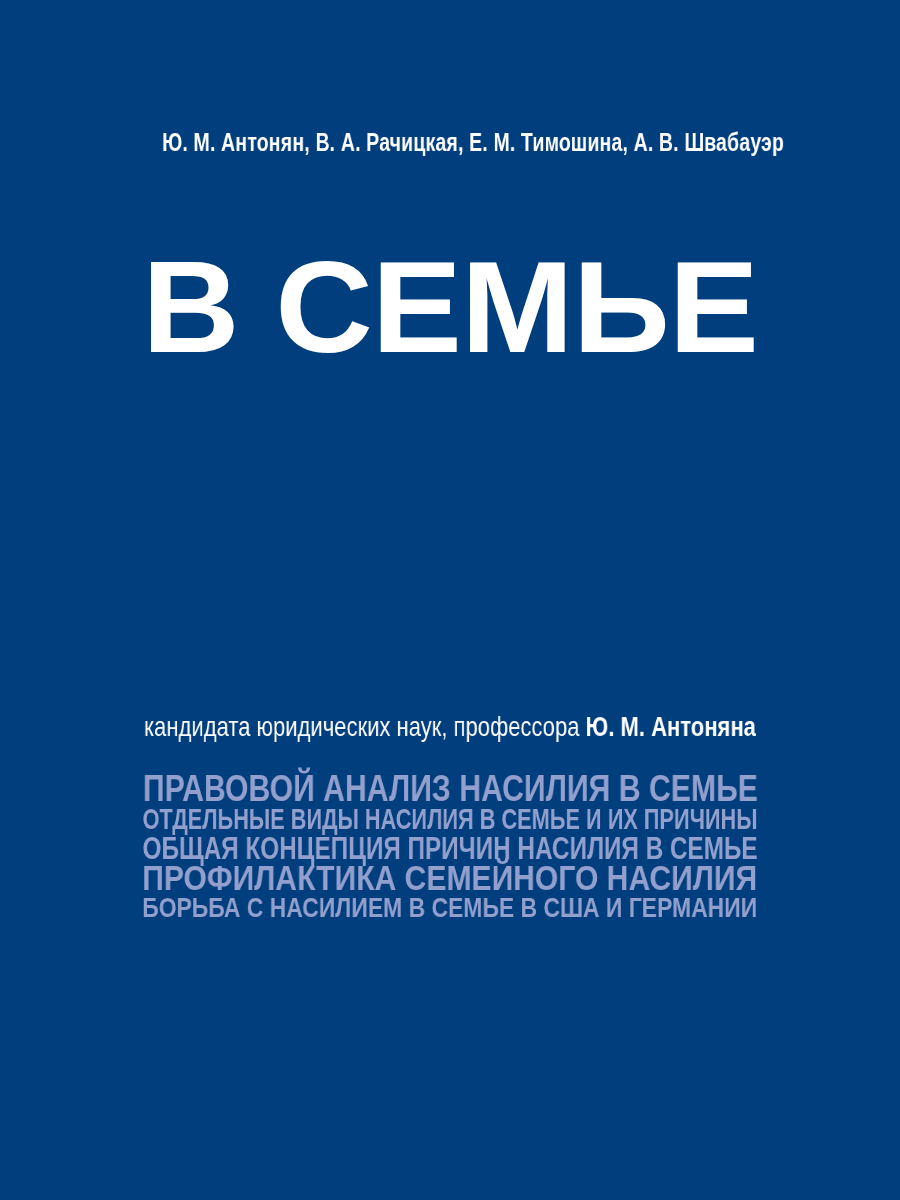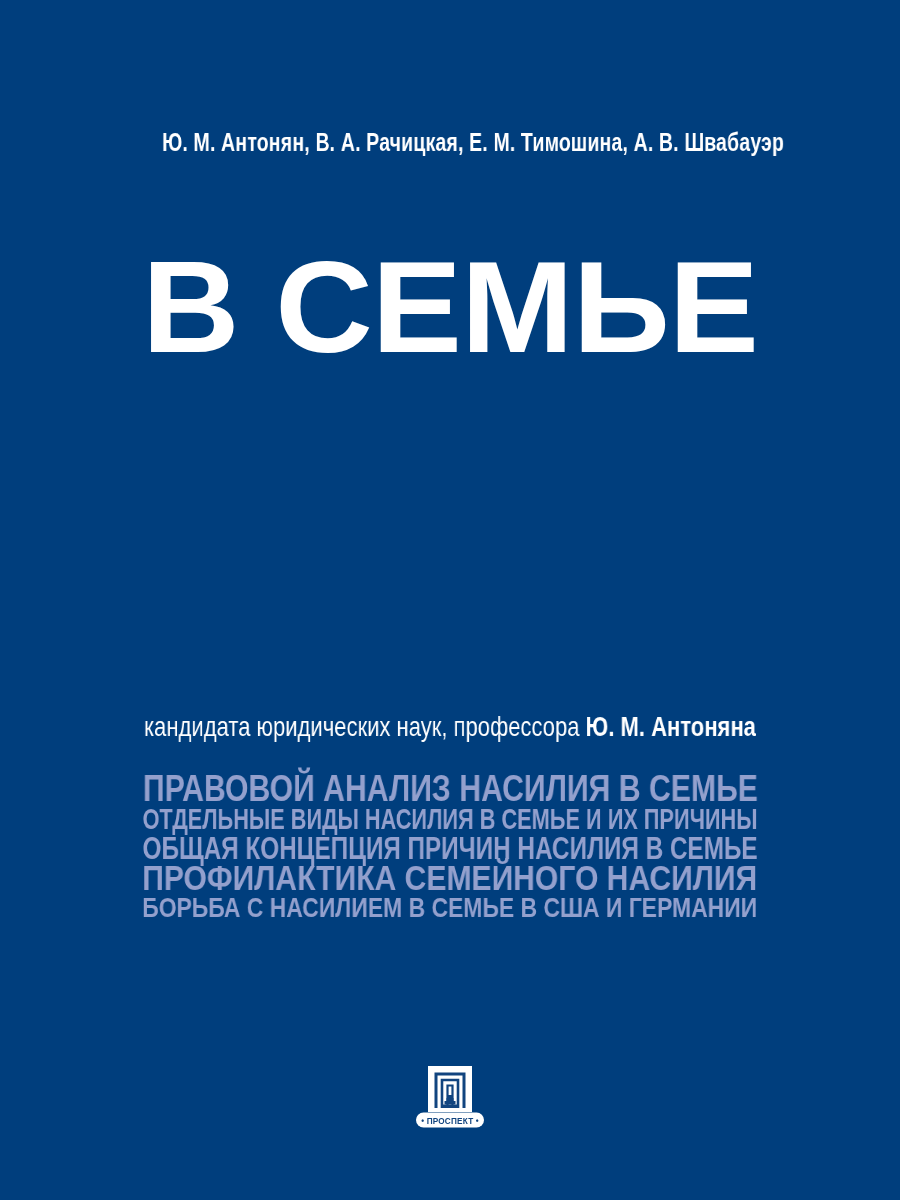--- a/index.html
+++ b/index.html
@@ -139,32 +139,14 @@
       <span class="fit" style="transform-origin: 50% 50%; transform: scaleX(0.759098);">ОБЩАЯ КОНЦЕПЦИЯ ПРИЧИН НАСИЛИЯ В СЕМЬЕ</span>
     </div>
     <div class="topic t4">
       <span class="fit" style="transform-origin: 50% 50%; transform: scaleX(0.859708);">ПРОФИЛАКТИКА СЕМЕЙНОГО НАСИЛИЯ</span>
     </div>
     <div class="topic t5">
       <span class="fit" style="transform-origin: 50% 50%; transform: scaleX(0.818533);">БОРЬБА С НАСИЛИЕМ В СЕМЬЕ В США И ГЕРМАНИИ</span>
     </div>
   </div>
 
-  <div class="logo">
-    <svg viewBox="0 0 70 64" width="70" height="64">
-
-      <rect x="13" y="0" width="44" height="46" fill="#ffffff"></rect>
-
-      <path d="M21 42 L21 8 L49 8 L49 42" fill="none" stroke="var(--logo-blue)" stroke-width="3"></path>
-      <path d="M27 42 L27 14 L43 14 L43 42" fill="none" stroke="var(--logo-blue)" stroke-width="2.6"></path>
-      <path d="M32.5 42 L32.5 19.5 L37.5 19.5 L37.5 42" fill="none" stroke="var(--logo-blue)" stroke-width="2.2"></path>
-
-      <rect x="33" y="29" width="4" height="3" fill="var(--logo-blue)"></rect>
-      <rect x="31.5" y="32" width="7" height="3" fill="var(--logo-blue)"></rect>
-      <rect x="29.5" y="35" width="11" height="3.5" fill="var(--logo-blue)"></rect>
-      <rect x="27.5" y="38.5" width="15" height="3.5" fill="var(--logo-blue)"></rect>
-
-      <rect x="1" y="46.5" width="68" height="15" rx="7.5" fill="#ffffff"></rect>
-      <text x="35" y="57.5" text-anchor="middle" font-size="8.2" fill="var(--logo-blue)" letter-spacing="0.2">• ПРОСПЕКТ •</text>
-    </svg>
-  </div>
 
 </div>
 
 </body></html>

